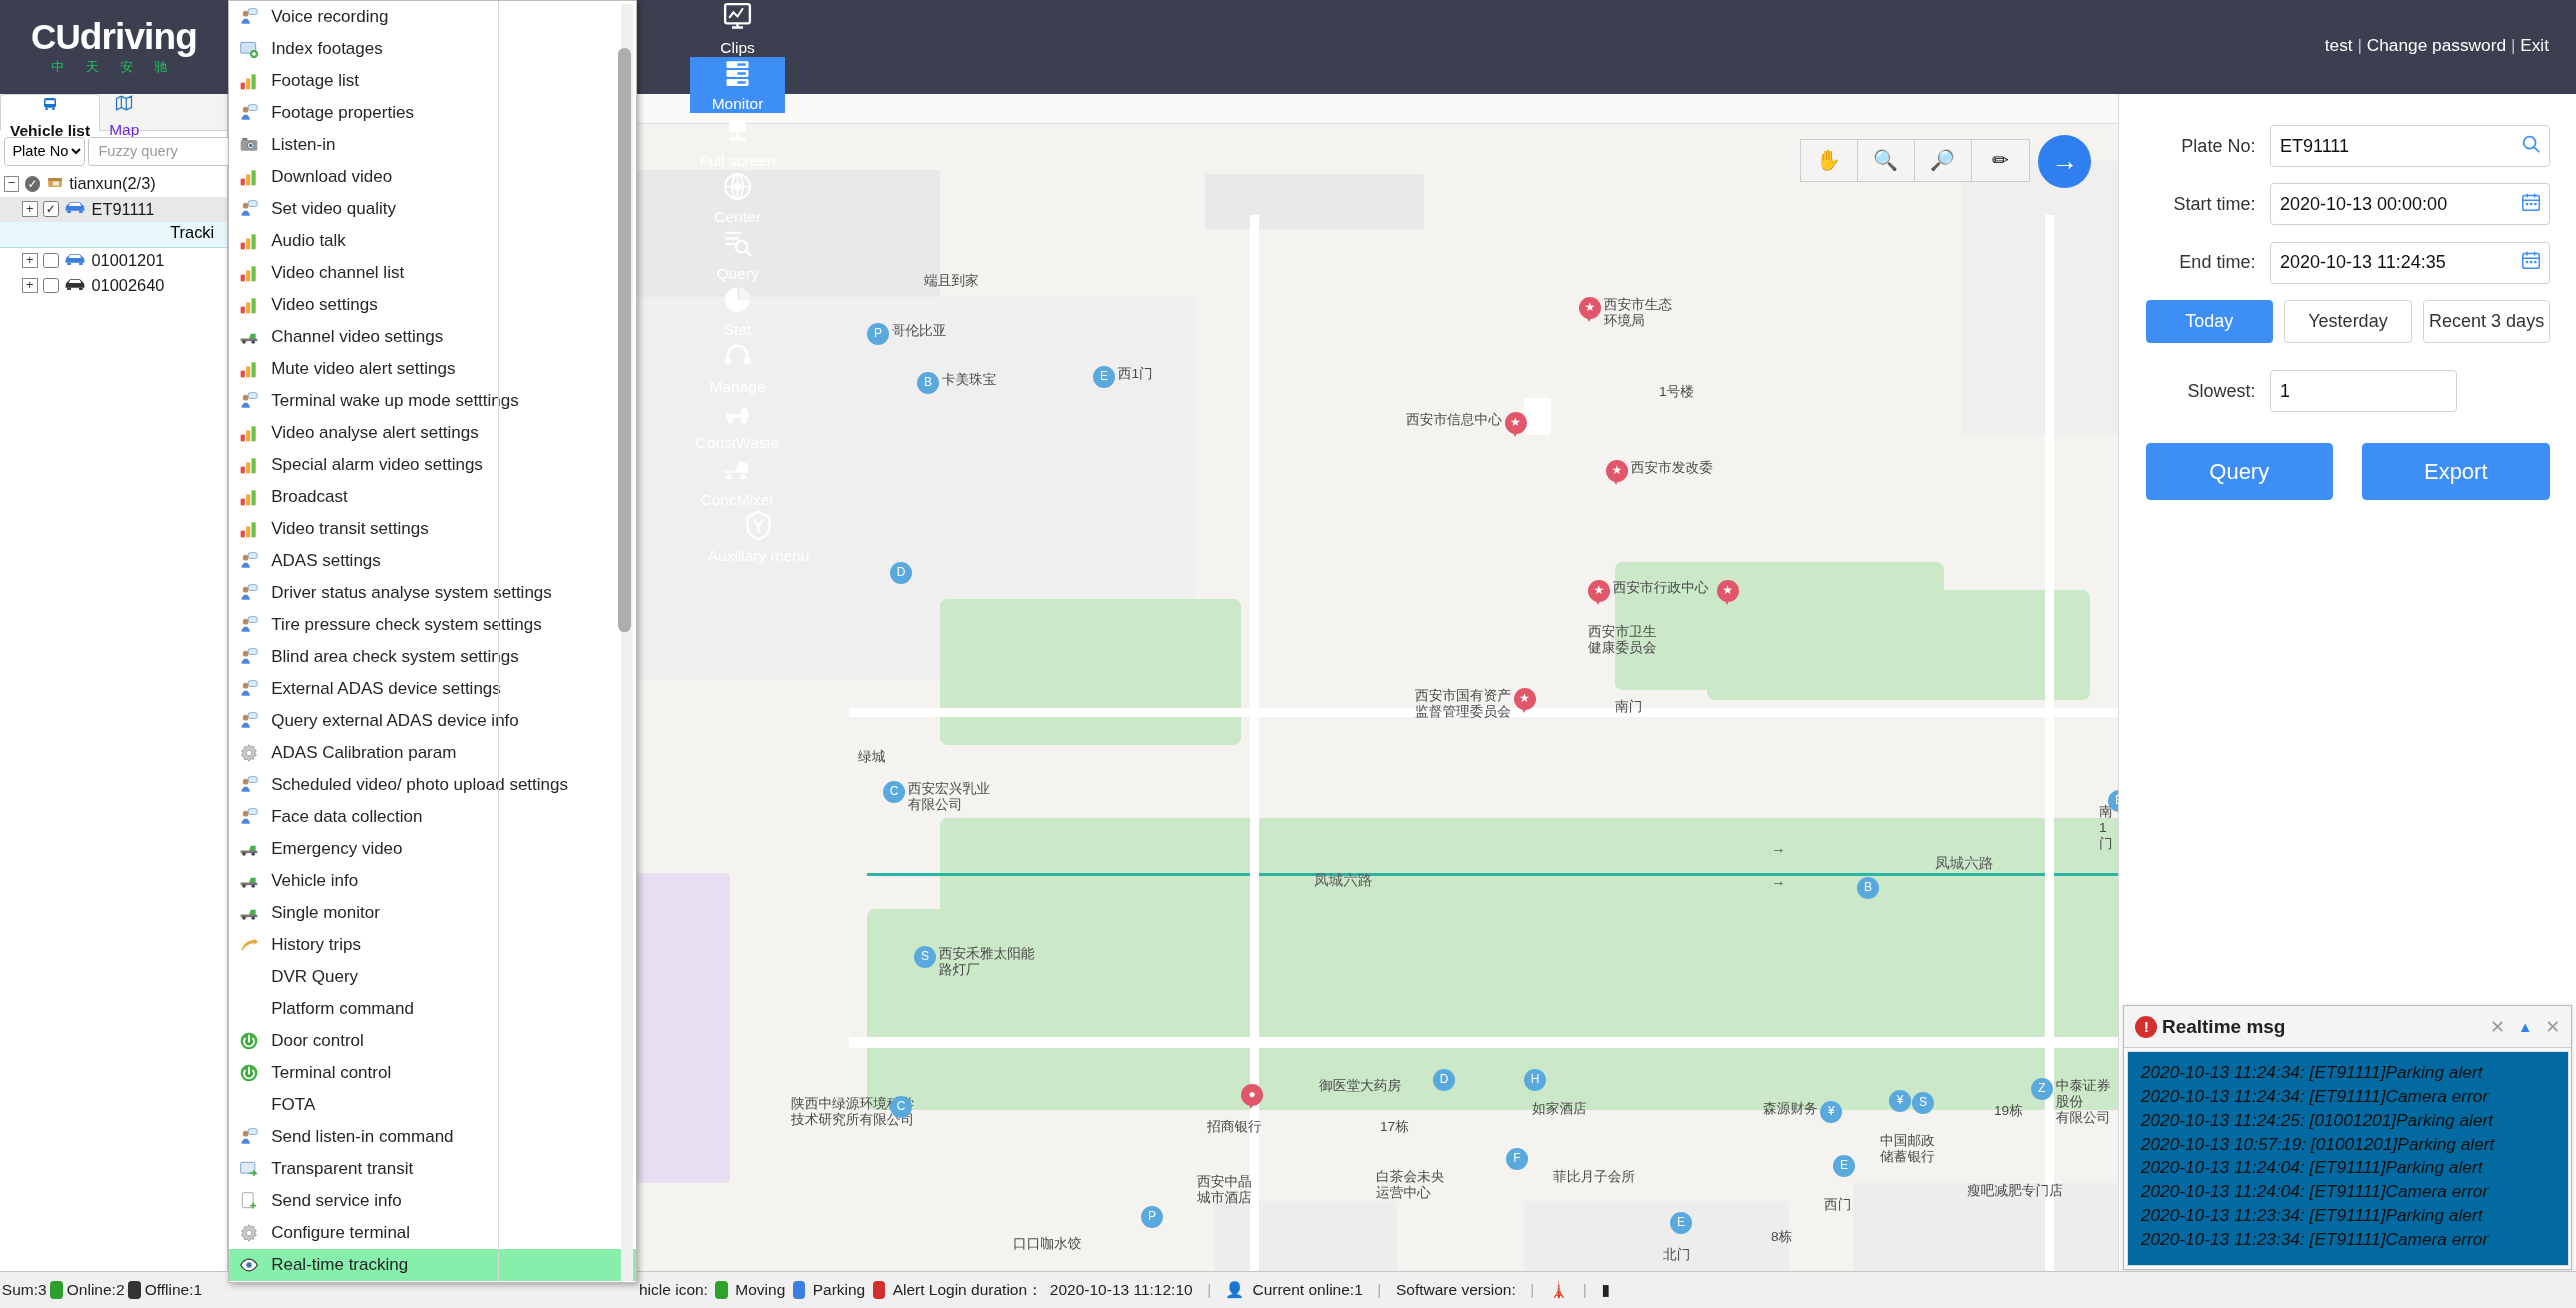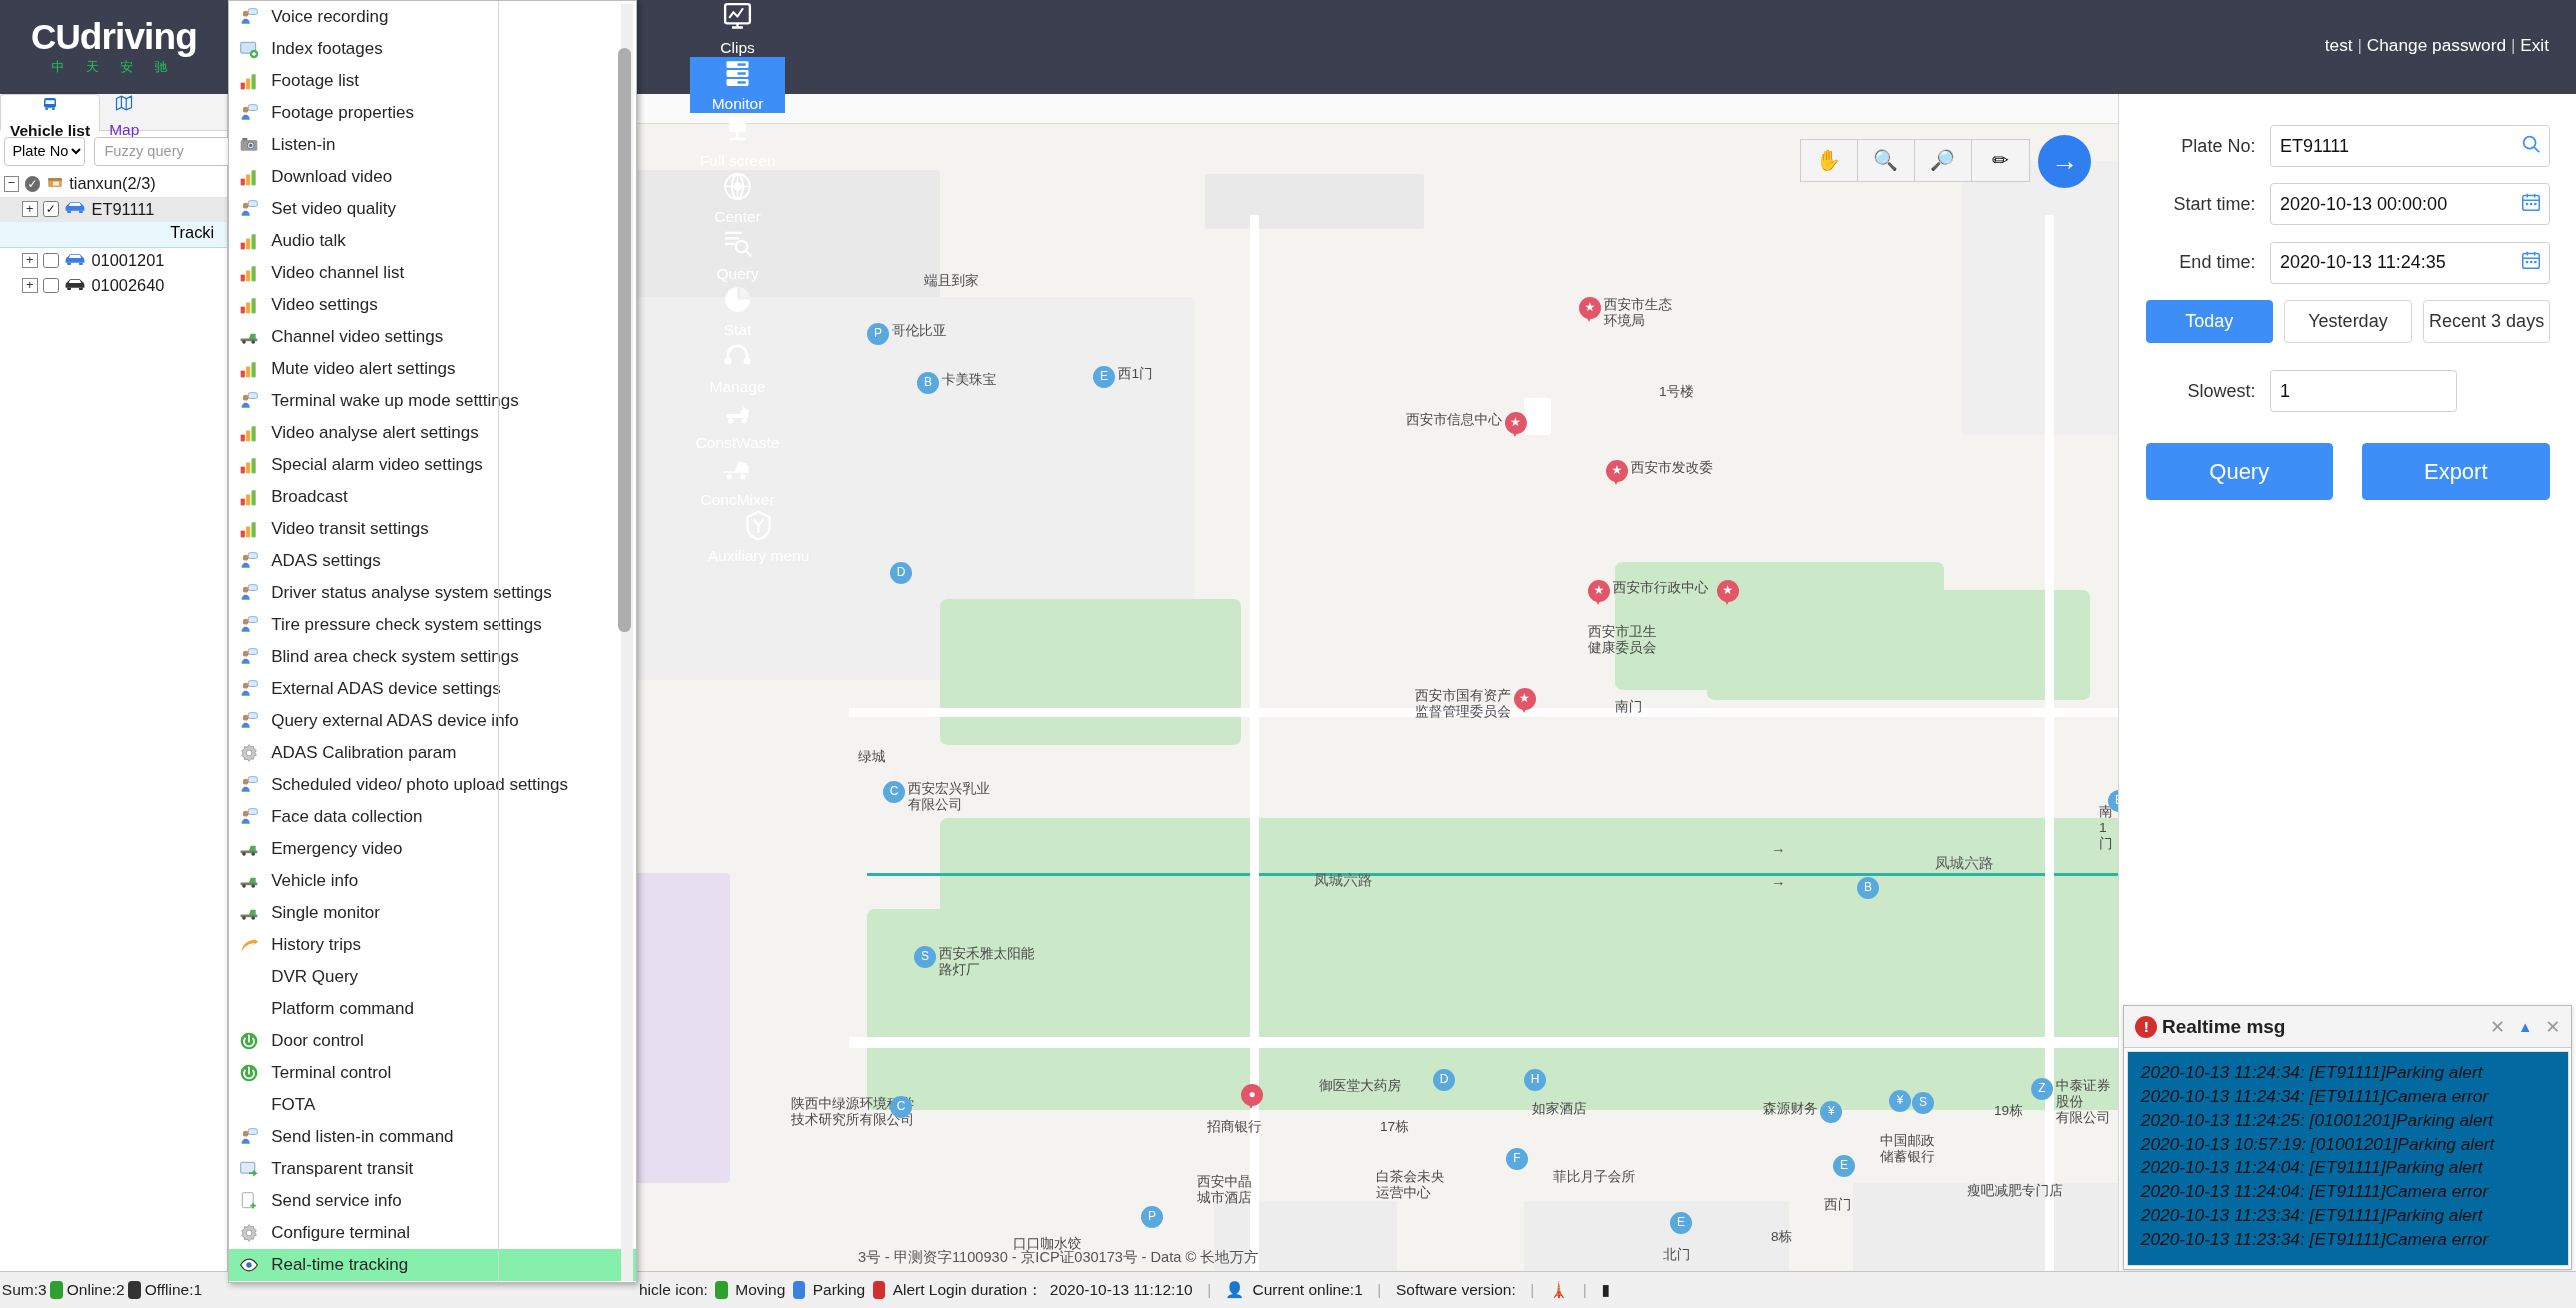--- a/index.html
+++ b/index.html
@@ -30,21 +30,21 @@
   #left { position:absolute; left:0; top:94px; width:228px; bottom:37px;
     background:#fff; border-right:0.9px solid #c9c9c9; z-index:20; }
   #tabs { display:flex; height:37px; border-bottom:0.9px solid #d4d4d4; background:#f3f3f3; }
   .tab { display:flex; align-items:center; gap:4.6px; padding:0 9px; font-size:15.5px;
     height:37px; cursor:pointer;flex-direction:column; }
   .tab.active { background:#fff; font-weight:bold; color:#111;
     border:0.9px solid #d4d4d4; border-bottom:0.9px solid #fff; border-radius:4.6px 4.6px 0 0;
     position:relative; top:0; }
   .tab.inactive { color:#6d28d9; }
 
-  #queryrow { display:flex; gap:9px; padding:5.5px 3.7px; align-items:flex-end; }
+  #queryrow { display:flex; gap:3px; padding:5.5px 3.7px; align-items:flex-end; }
   #plate-select { width:96px; height:29px; font-size:14.6px; border:0.9px solid #c3c3c3;
     border-radius:3.7px; background:#fff; padding-left:3.7px; }
   #fuzzy { flex:1; height:29px; font-size:14.6px; border:0.9px solid #c3c3c3;
     border-radius:3.7px; padding-left:9px; color:#999; }
   #fuzzy::placeholder { color:#9a9a9a; }
 
   .treerow { display:flex; align-items:center; gap:5.5px; font-size:16.4px;
     padding:2.7px 3.7px; cursor:pointer; color:#1a1a1a; }
   .treerow.lvl2 { padding-left:22px; }
   .treerow.sel { background:#e8e8e8; }
@@ -466,21 +466,20 @@
     <div class="poi" style="left:1629px;top:753px;"><span class="pin blue circ">B</span></div>
     <div class="poi" style="left:1684px;top:968px;"><span class="pin blue circ">S</span></div>
 
     <div id="maptoolbar">
       <div class="mtbtn">✋</div>
       <div class="mtbtn">🔍</div>
       <div class="mtbtn">🔎</div>
       <div class="mtbtn">✏</div>
     </div>
     <div id="arrowbtn">→</div>
-    <div id="mapattr">3号 - 甲测资字1100930 - 京ICP证030173号 - Data © 长地万方</div>
   </div>
 </div>
 
 <div id="right">
   <div class="frow" style="margin-top:31px;">
     <div class="flabel">Plate No:</div>
     <div class="finput">
       <span>ET91111</span>
       <span class="ficon">
         <svg width="22" height="22" viewBox="0 0 24 24" fill="none" stroke="#3d8ef7" stroke-width="1.9">

